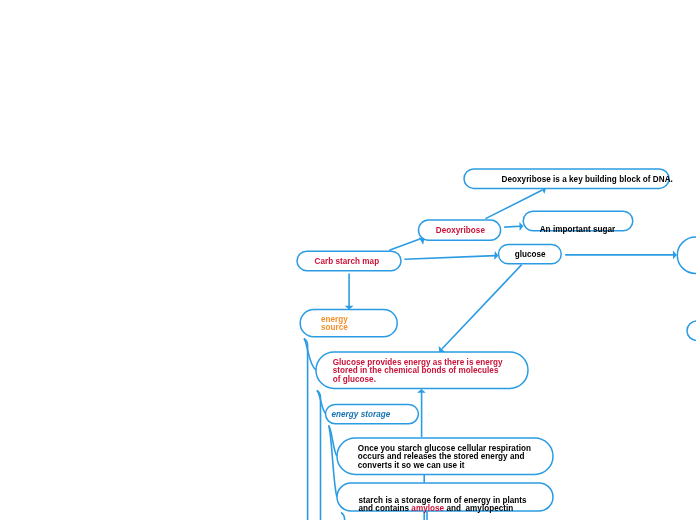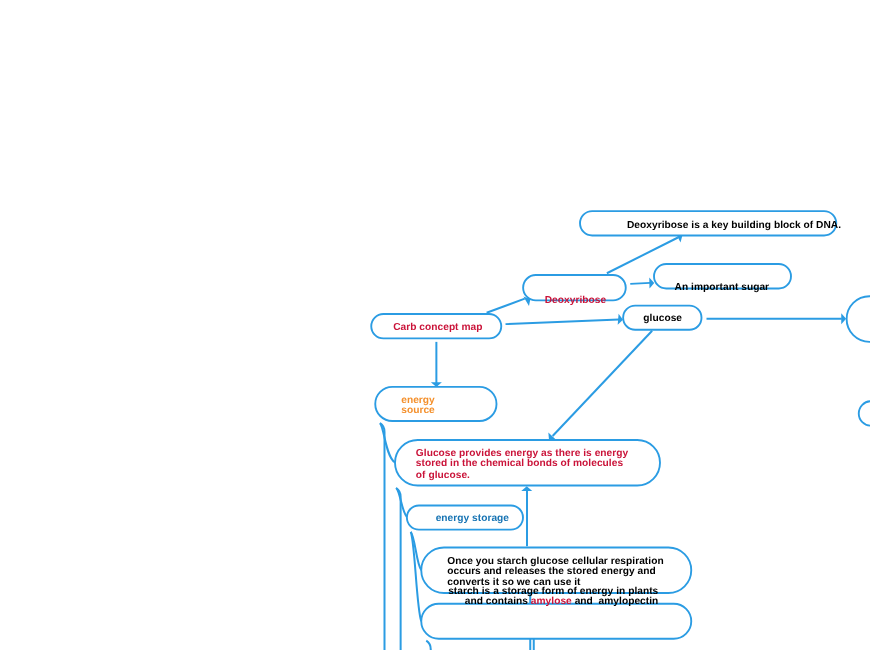--- a/index.html
+++ b/index.html
@@ -58,24 +58,24 @@
       <path d="M 304,338.5 C 307.4,342.28 308.6,365.59 316,370" fill="none" stroke="#2b9ce3" stroke-width="1.6" stroke-linecap="butt"></path>
       <path d="M 304,338.5 C 307.20000000000005,340.5 307.6,342.5 307.6,345.5 L 307.6,521" fill="none" stroke="#2b9ce3" stroke-width="1.6" stroke-linecap="butt"></path>
       <path d="M 316.9,390.4 C 320.29999999999995,393.23199999999997 321.5,410.696 326,414" fill="none" stroke="#2b9ce3" stroke-width="1.6" stroke-linecap="butt"></path>
       <path d="M 316.9,390.4 C 320.1,392.4 320.5,394.4 320.5,397.4 L 320.5,521" fill="none" stroke="#2b9ce3" stroke-width="1.6" stroke-linecap="butt"></path>
       <path d="M 328.6,425.5 C 332,429.16 333.20000000000005,451.73 337,456" fill="none" stroke="#2b9ce3" stroke-width="1.6" stroke-linecap="butt"></path>
       <path d="M 328.6,425.5 C 332,434.08 333.20000000000005,486.99 337,497" fill="none" stroke="#2b9ce3" stroke-width="1.6" stroke-linecap="butt"></path>
       <path d="M 341,512.5 C 344.20000000000005,514.5 344.6,516.5 344.6,519.5 L 344.6,521" fill="none" stroke="#2b9ce3" stroke-width="1.6" stroke-linecap="butt"></path>
     </svg>
 
   <div class="node" style="left:297px;top:251.2px;width:104px;height:19.5px;">
-    <span class="txt" style="color:#ca1339;margin-left:17.5px;">Carb concept map</span>
+    <span class="txt" style="color:#ca1339;margin-left:17.5px;">Carb starch map</span>
   </div>
 
-  <div class="node" style="left:418.5px;top:220px;width:82.1px;height:37px;">
+  <div class="node" style="left:418.5px;top:220px;width:82.1px;height:19px;">
     <span class="txt" style="color:#ca1339;margin-left:17.3px;">Deoxyribose</span>
   </div>
 
   <div class="node" style="left:464px;top:168.9px;width:205px;height:19.5px;">
     <span class="txt" style="color:#000000;margin-left:17.6px;padding-left:20px;">Deoxyribose is a key building block of DNA.</span>
   </div>
 
   <div class="node" style="left:523.2px;top:211.2px;width:109.6px;height:35px;">
     <span class="txt" style="color:#000000;margin-left:16.5px;">An important sugar</span>
   </div>
@@ -86,28 +86,28 @@
 
   <div class="node" style="left:300.2px;top:309.5px;width:97px;height:27.3px;">
     <span class="txt" style="color:#f4902c;margin-left:20.8px;"><span>energy</span><br><span>source</span></span>
   </div>
 
   <div class="node" style="left:316px;top:352px;width:212px;height:36.4px;">
     <span class="txt" style="color:#ca1339;margin-left:16.7px;"><span>Glucose provides energy as there is energy</span><br><span>stored in the chemical bonds of molecules</span><br><span>of glucose.</span></span>
   </div>
 
   <div class="node" style="left:325.5px;top:404.4px;width:92.9px;height:19.3px;">
-    <span class="txt" style="color:#1673b3;margin-left:23px;">energy storage</span>
+    <span class="txt" style="color:#1673b3;margin-left:6px;font-style:italic;">energy storage</span>
   </div>
 
   <div class="node" style="left:337px;top:438px;width:216px;height:36.4px;">
     <span class="txt" style="color:#000000;margin-left:20.8px;"><span>Once you starch glucose cellular respiration</span><br><span>occurs and releases the stored energy and</span><br><span>converts it so we can use it</span></span>
   </div>
 
-  <div class="node" style="left:337px;top:462px;width:256px;height:28px;text-align:right;">
+  <div class="node" style="left:337px;top:490px;width:256px;height:28px;">
     <span class="txt" style="color:#000000;margin-left:21.5px;"><span>starch is a storage form of energy in plants</span><br><span>and contains </span><span style="color:#ca1339">amylose</span><span> and  amylopectin</span></span>
   </div>
 
   <div class="node" style="left:677.3px;top:237px;width:60px;height:36.5px;"></div>
 
   <div class="node" style="left:687px;top:321px;width:60px;height:19.5px;"></div>
 
 </div>
 
 </body></html>

